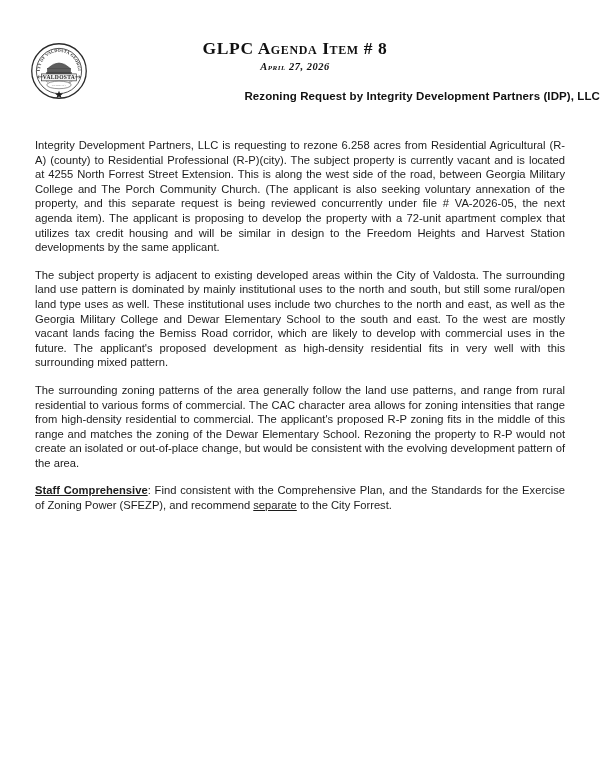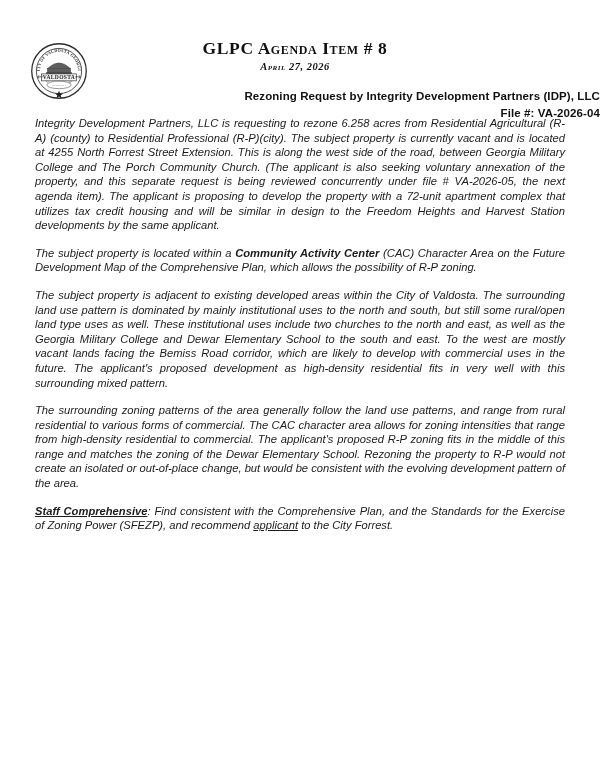--- a/index.html
+++ b/index.html
@@ -76,23 +76,22 @@
     font-weight: bold;
     color: #111;
     line-height: 1.45;
     letter-spacing: 0.1px;
   }
 
   
   .body-text {
     position: absolute;
     left: 35px;
-    top: 116px;
+    top: 138px;
     width: 530px;
-    font-style: italic;
   }
 
   .para {
     font-family: "Liberation Sans", sans-serif;
     font-size: 11.2px;
     line-height: 14.6px;
     text-align: justify;
     text-justify: inter-word;
     color: #1c1c1c;
     margin: 0 0 13px 0;
@@ -142,26 +141,24 @@
       </svg>
     </div>
 
     <div class="title-block">
       <div class="doc-title">GLPC Agenda Item # 8</div>
       <div class="doc-date">April 27, 2026</div>
     </div>
 
     <div class="subtitle-block">
       <div class="subtitle-line">Rezoning Request by Integrity Development Partners (IDP), LLC</div>
-      <div class="subtitle-line">File #:  VA-2026-04</div>
     </div>
 
   </div>
 
   <div class="body-text">
     <p class="para"><span>Integrity Development Partners, LLC is requesting to rezone 6.258 acres from Residential Agricultural (R-A) (county) to Residential Professional (R-P)(city).  The subject property is currently vacant and is located at 4255 North Forrest Street Extension.  This is along the west side of the road, between Georgia Military College and The Porch Community Church.  (The applicant is also seeking voluntary annexation of the property, and this separate request is being reviewed concurrently under file # VA-2026-05, the next agenda item).  The applicant is proposing to develop the property with a 72-unit apartment complex that utilizes tax credit housing and will be similar in design to the Freedom Heights and Harvest Station developments by the same applicant.</span></p>
-    <p class="para"><span>The subject property is located within a </span><span style="font-weight: bold;">Community Activity Center</span><span> (CAC) Character Area on the Future Development Map of the Comprehensive Plan, which allows the possibility of R-P zoning.</span></p>
     <p class="para"><span>The subject property is adjacent to existing developed areas within the City of Valdosta.  The surrounding land use pattern is dominated by mainly institutional uses to the north and south, but still some rural/open land type uses as well.  These institutional uses include two churches to the north and east, as well as the Georgia Military College and Dewar Elementary School to the south and east. To the west are mostly vacant lands facing the Bemiss Road corridor, which are likely to develop with commercial uses in the future.  The applicant's proposed development as high-density residential fits in very well with this surrounding mixed pattern.</span></p>
     <p class="para"><span>The surrounding zoning patterns of the area generally follow the land use patterns, and range from rural residential to various forms of commercial.  The CAC character area allows for zoning intensities that range from high-density residential to commercial.  The applicant's proposed R-P zoning fits in the middle of this range and matches the zoning of the Dewar Elementary School.  Rezoning the property to R-P would not create an isolated or out-of-place change, but would be consistent with the evolving development pattern of the area.</span></p>
-    <p class="para"><span class="bu">Staff Comprehensive</span><span>:   Find consistent with the Comprehensive Plan, and the Standards for the Exercise of Zoning Power (SFEZP), and recommend </span><span class="u">applicant</span><span> to the City Forrest.</span></p>
+    <p class="para"><span class="bu">Staff Comprehensive</span><span>:   Find consistent with the Comprehensive Plan, and the Standards for the Exercise of Zoning Power (SFEZP), and recommend </span><span class="u">separate</span><span> to the City Forrest.</span></p>
   </div>
 
 </div>
 
 </body></html>

